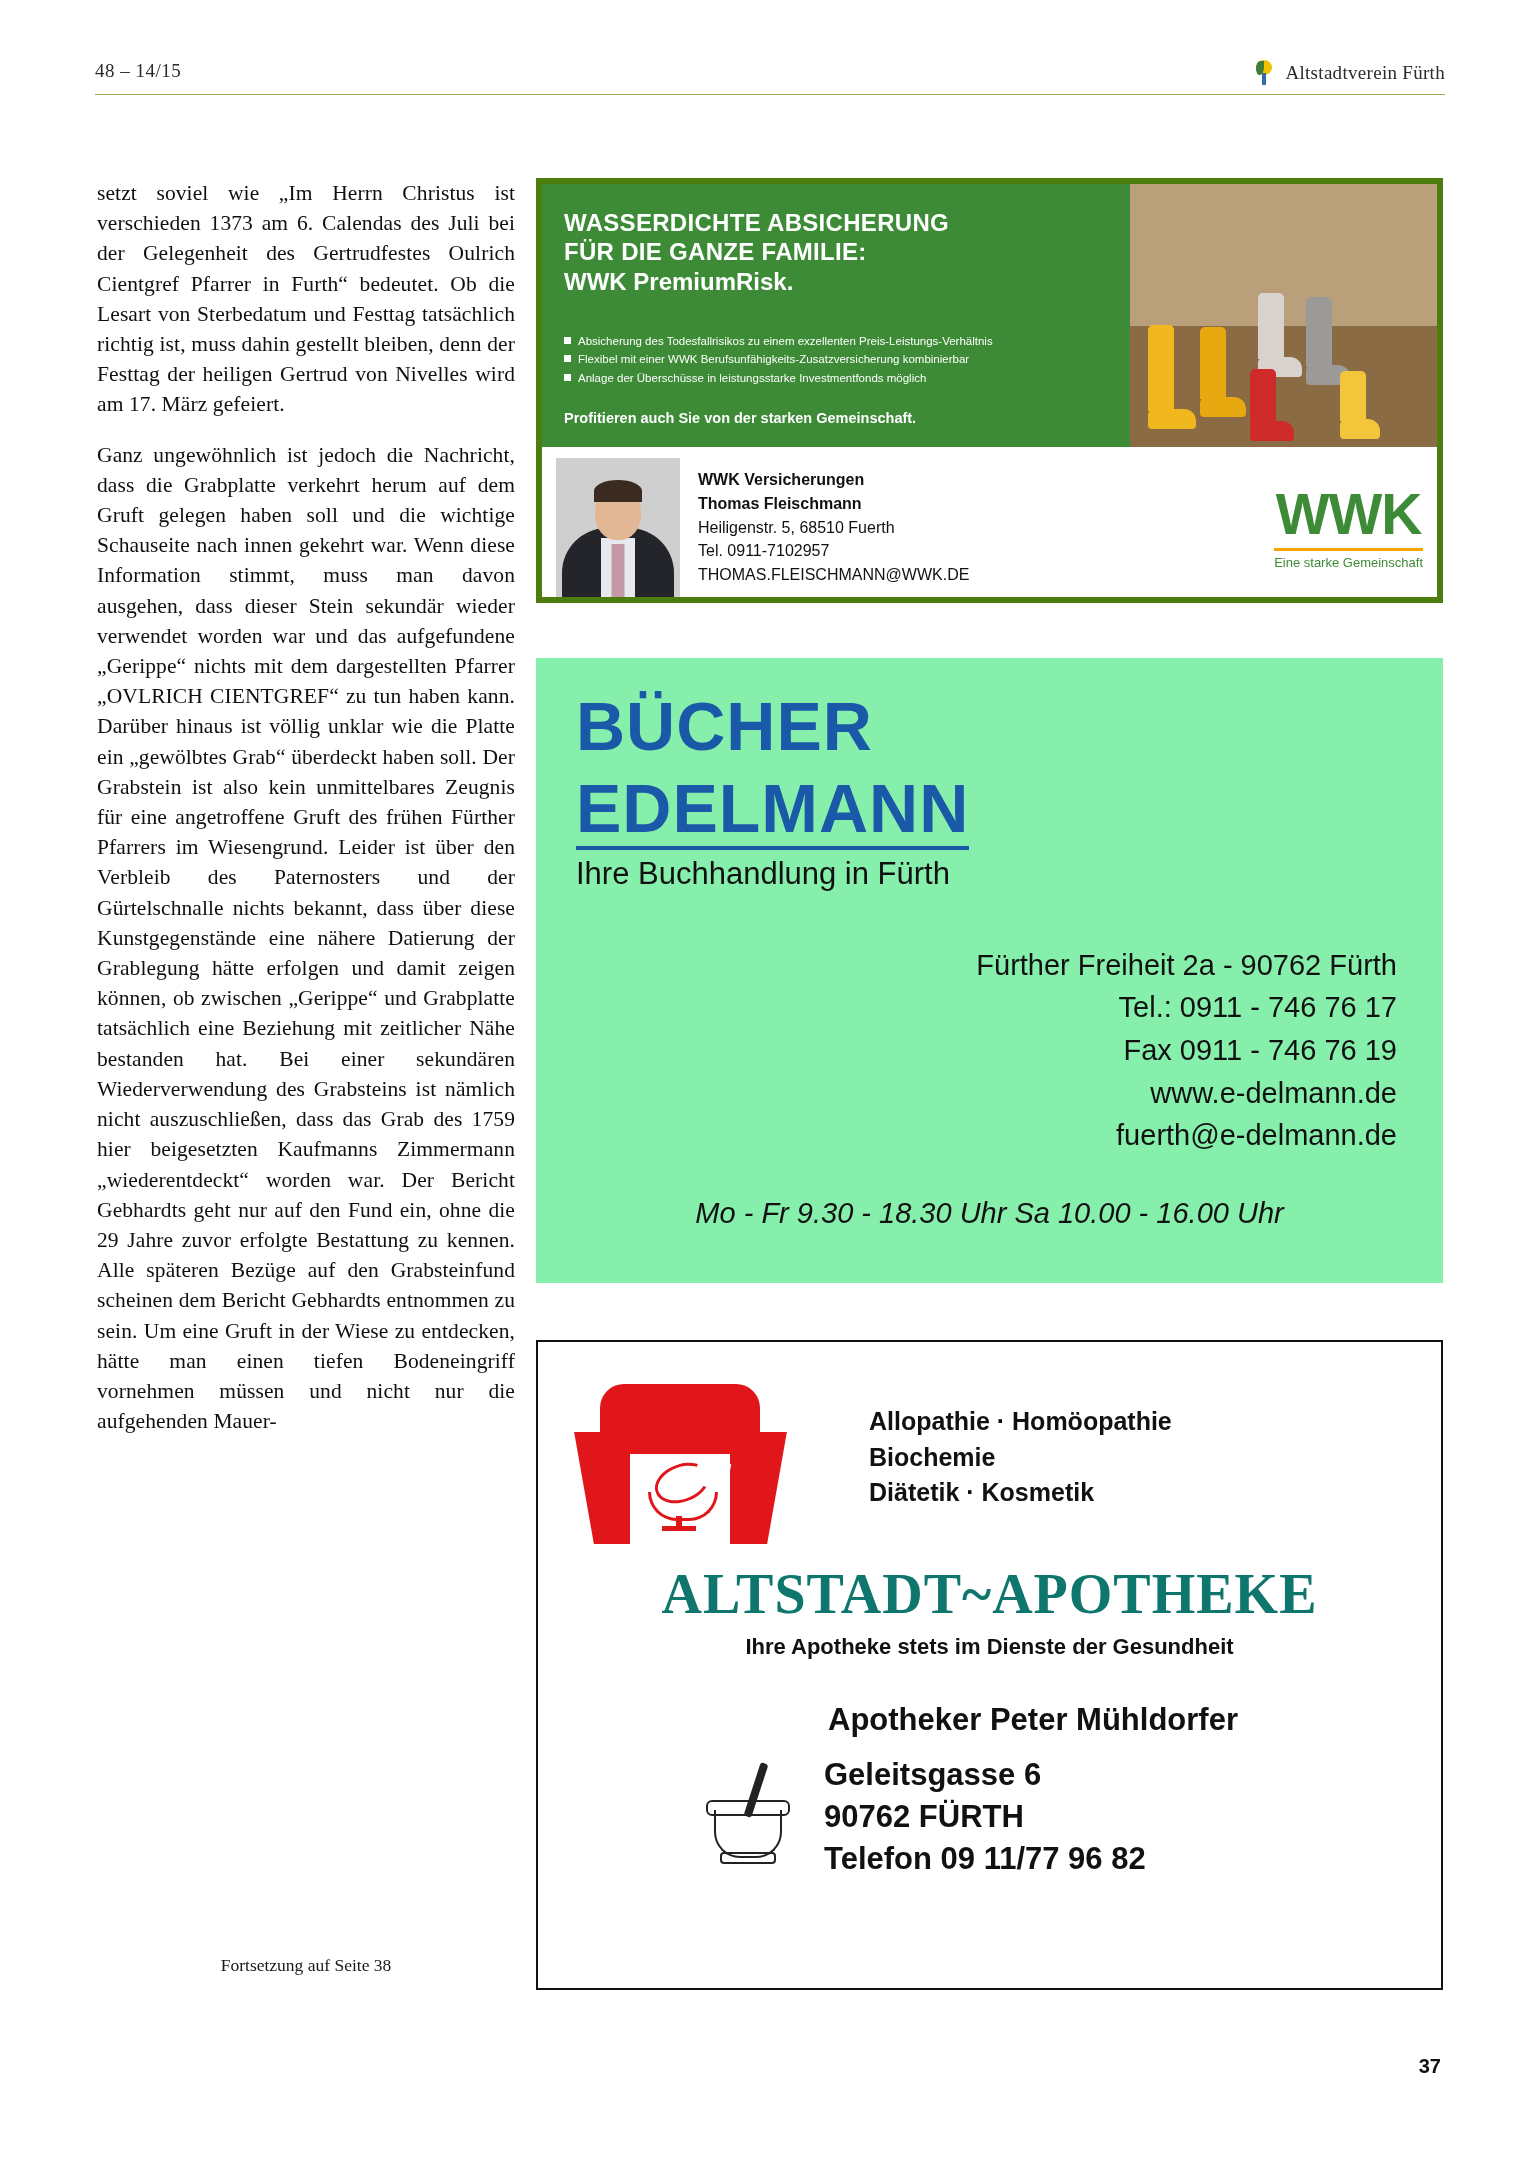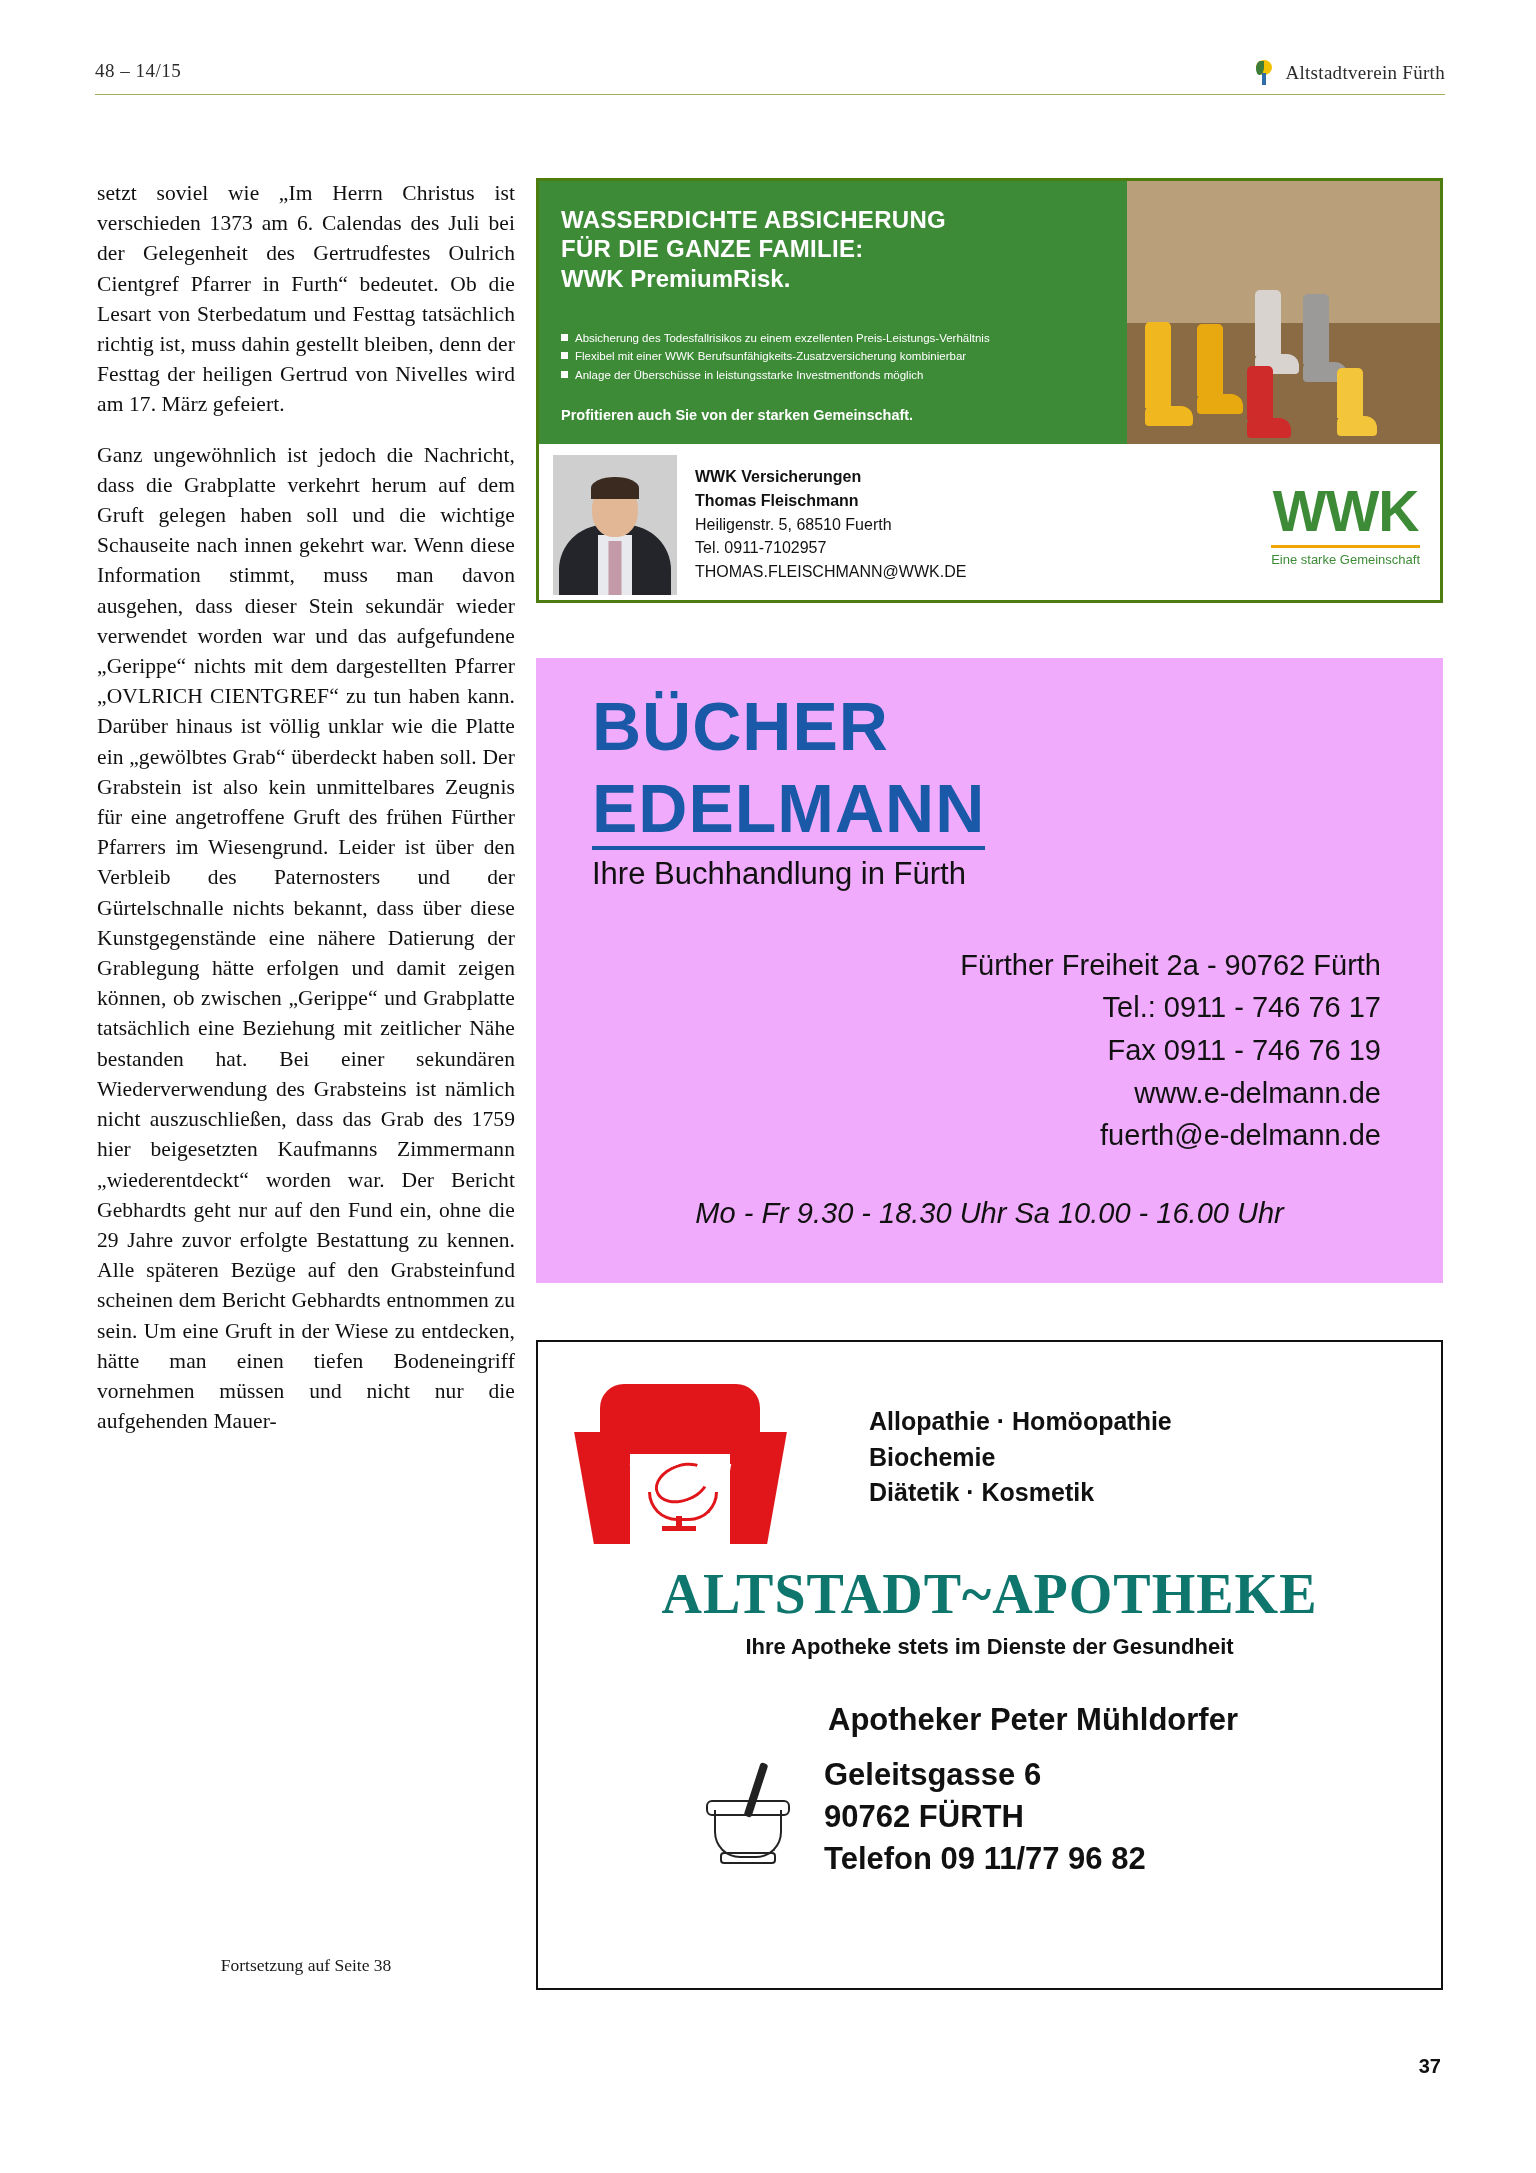--- a/index.html
+++ b/index.html
@@ -101,21 +101,21 @@
     color: #1a1a1a;
   }
 
   
   .ad-wwk {
     position: absolute;
     left: 536px;
     top: 178px;
     width: 907px;
     height: 425px;
-    border: 3px solid #4d7c0f;
+    border: 6px solid #4d7c0f;
     box-sizing: border-box;
     overflow: hidden;
     background: #ffffff;
   }
   .wwk-top {
     position: absolute;
     left: 0; top: 0;
     width: 907px;
     height: 263px;
     display: flex;
@@ -254,23 +254,23 @@
     color: #3d8b36;
   }
 
   
   .ad-edelmann {
     position: absolute;
     left: 536px;
     top: 658px;
     width: 907px;
     height: 625px;
-    background: #f0abfc;
+    background: #86efac;
     box-sizing: border-box;
-    padding: 34px 56px;
+    padding: 34px 40px;
     font-family: "Liberation Sans", sans-serif;
   }
   .ad-edelmann .l1 {
     font-size: 68px;
     font-weight: bold;
     color: #1a58a8;
     letter-spacing: 1px;
     line-height: 1.02;
   }
   .ad-edelmann .l2 {

